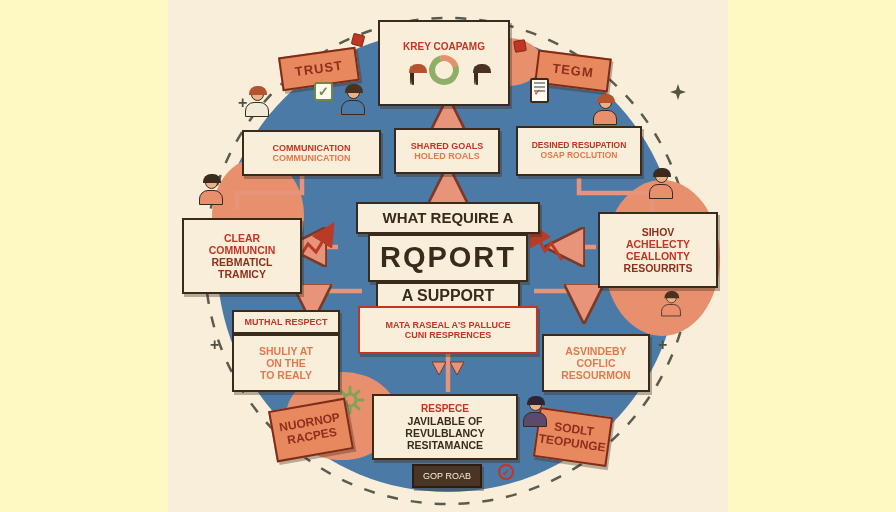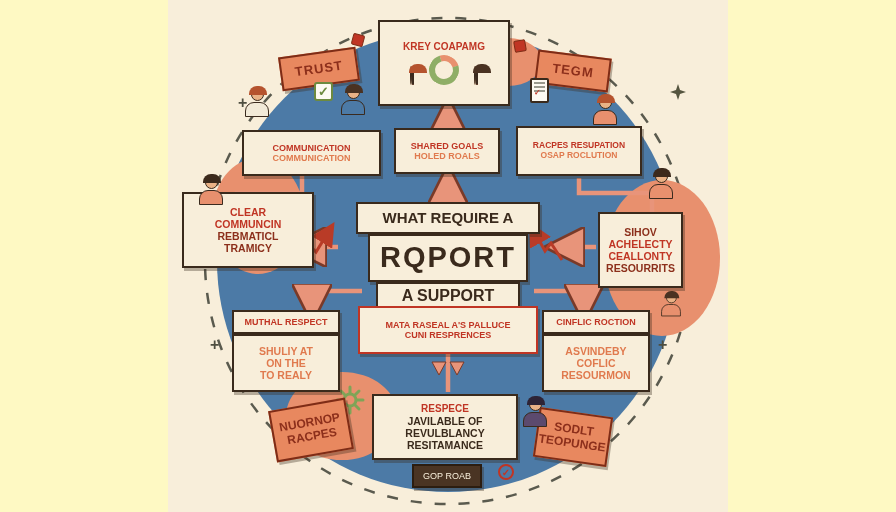--- a/index.html
+++ b/index.html
@@ -120,64 +120,61 @@
 
   <div class="box" style="left:242px;top:130px;width:139px;height:46px">
     <div class="t-red fs9">COMMUNICATION</div>
     <div class="t-salmon fs9">COMMUNICATION</div>
   </div>
   <div class="box" style="left:394px;top:128px;width:106px;height:46px">
     <div class="t-red fs9">SHARED GOALS</div>
     <div class="t-salmon fs9">HOLED ROALS</div>
   </div>
   <div class="box" style="left:516px;top:126px;width:126px;height:50px">
-    <div class="t-red fs8">RACPES RESUPATION</div>
+    <div class="t-red fs8">DESINED RESUPATION</div>
     <div class="t-salmon fs8">OSAP ROCLUTION</div>
   </div>
 
   <div class="box" style="left:356px;top:202px;width:184px;height:32px">
     <div class="t-dark fs15">WHAT REQUIRE A</div>
   </div>
   <div class="box" style="left:368px;top:234px;width:160px;height:48px">
     <div class="t-dark big">RQPORT</div>
   </div>
   <div class="box" style="left:376px;top:282px;width:144px;height:28px">
     <div class="t-dark fs16">A SUPPORT</div>
   </div>
 
-  <div class="box" style="left:182px;top:192px;width:132px;height:76px">
+  <div class="box" style="left:182px;top:218px;width:120px;height:76px">
     <div class="t-red fs11">CLEAR</div>
     <div class="t-red fs11">COMMUNCIN</div>
     <div class="t-maroon fs11">REBMATICL</div>
     <div class="t-maroon fs11">TRAMICY</div>
   </div>
-  <div class="box" style="left:598px;top:212px;width:85px;height:76px">
+  <div class="box" style="left:598px;top:212px;width:120px;height:76px">
     <div class="t-maroon fs11">SIHOV</div>
     <div class="t-red fs11">ACHELECTY</div>
     <div class="t-red fs11">CEALLONTY</div>
     <div class="t-maroon fs11">RESOURRITS</div>
   </div>
 
   <div class="box" style="left:232px;top:310px;width:108px;height:24px">
     <div class="t-red fs9">MUTHAL RESPECT</div>
   </div>
   <div class="box" style="left:232px;top:334px;width:108px;height:58px">
     <div class="t-salmon fs11">SHULIY AT</div>
     <div class="t-salmon fs11">ON THE</div>
     <div class="t-salmon fs11">TO REALY</div>
   </div>
 
   <div class="box red-border" style="left:358px;top:306px;width:180px;height:48px">
     <div class="t-red fs9">MATA RASEAL A'S PALLUCE</div>
     <div class="t-red fs9">CUNI RESPRENCES</div>
   </div>
 
-  <div class="box" style="left:542px;top:310px;width:108px;height:24px">
-    <div class="t-red fs9">CINFLIC ROCTION</div>
-  </div>
   <div class="box" style="left:542px;top:334px;width:108px;height:58px">
     <div class="t-salmon fs11">ASVINDEBY</div>
     <div class="t-salmon fs11">COFLIC</div>
     <div class="t-salmon fs11">RESOURMON</div>
   </div>
 
   <div class="box" style="left:372px;top:394px;width:146px;height:66px">
     <div class="t-red fs10">RESPECE</div>
     <div class="t-dark fs11">JAVILABLE OF</div>
     <div class="t-dark fs11">REVULBLANCY</div>

